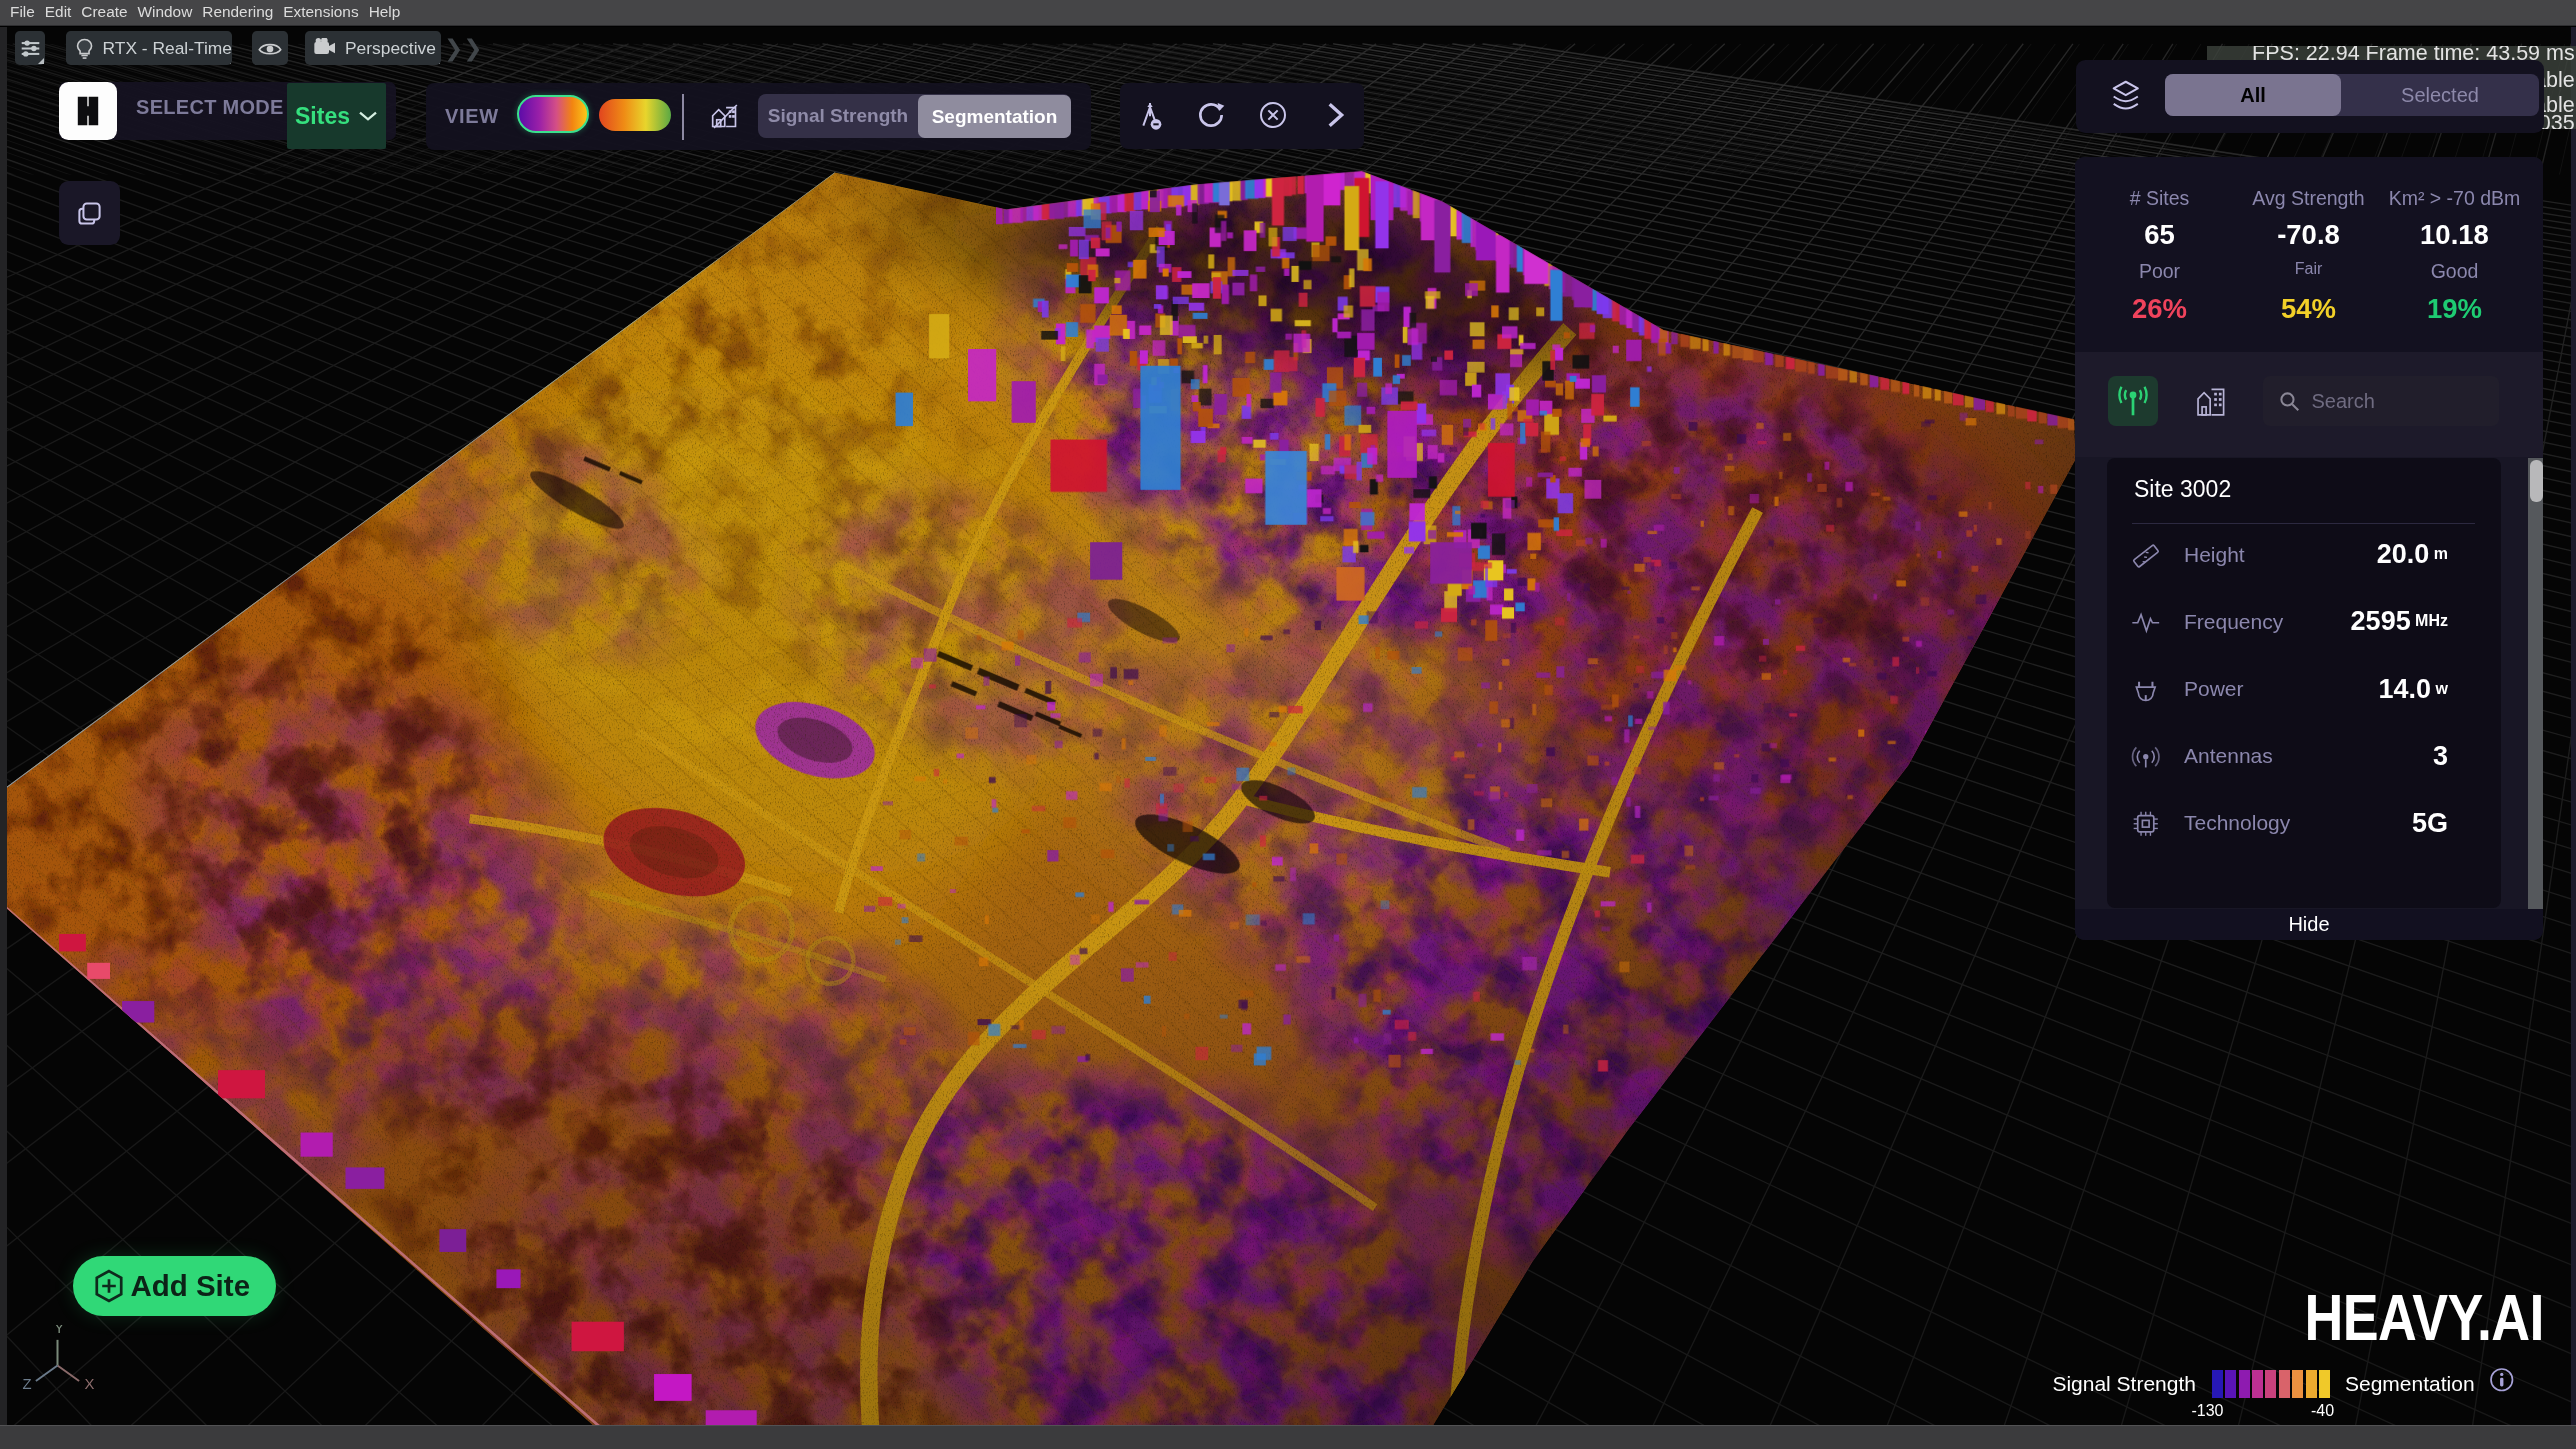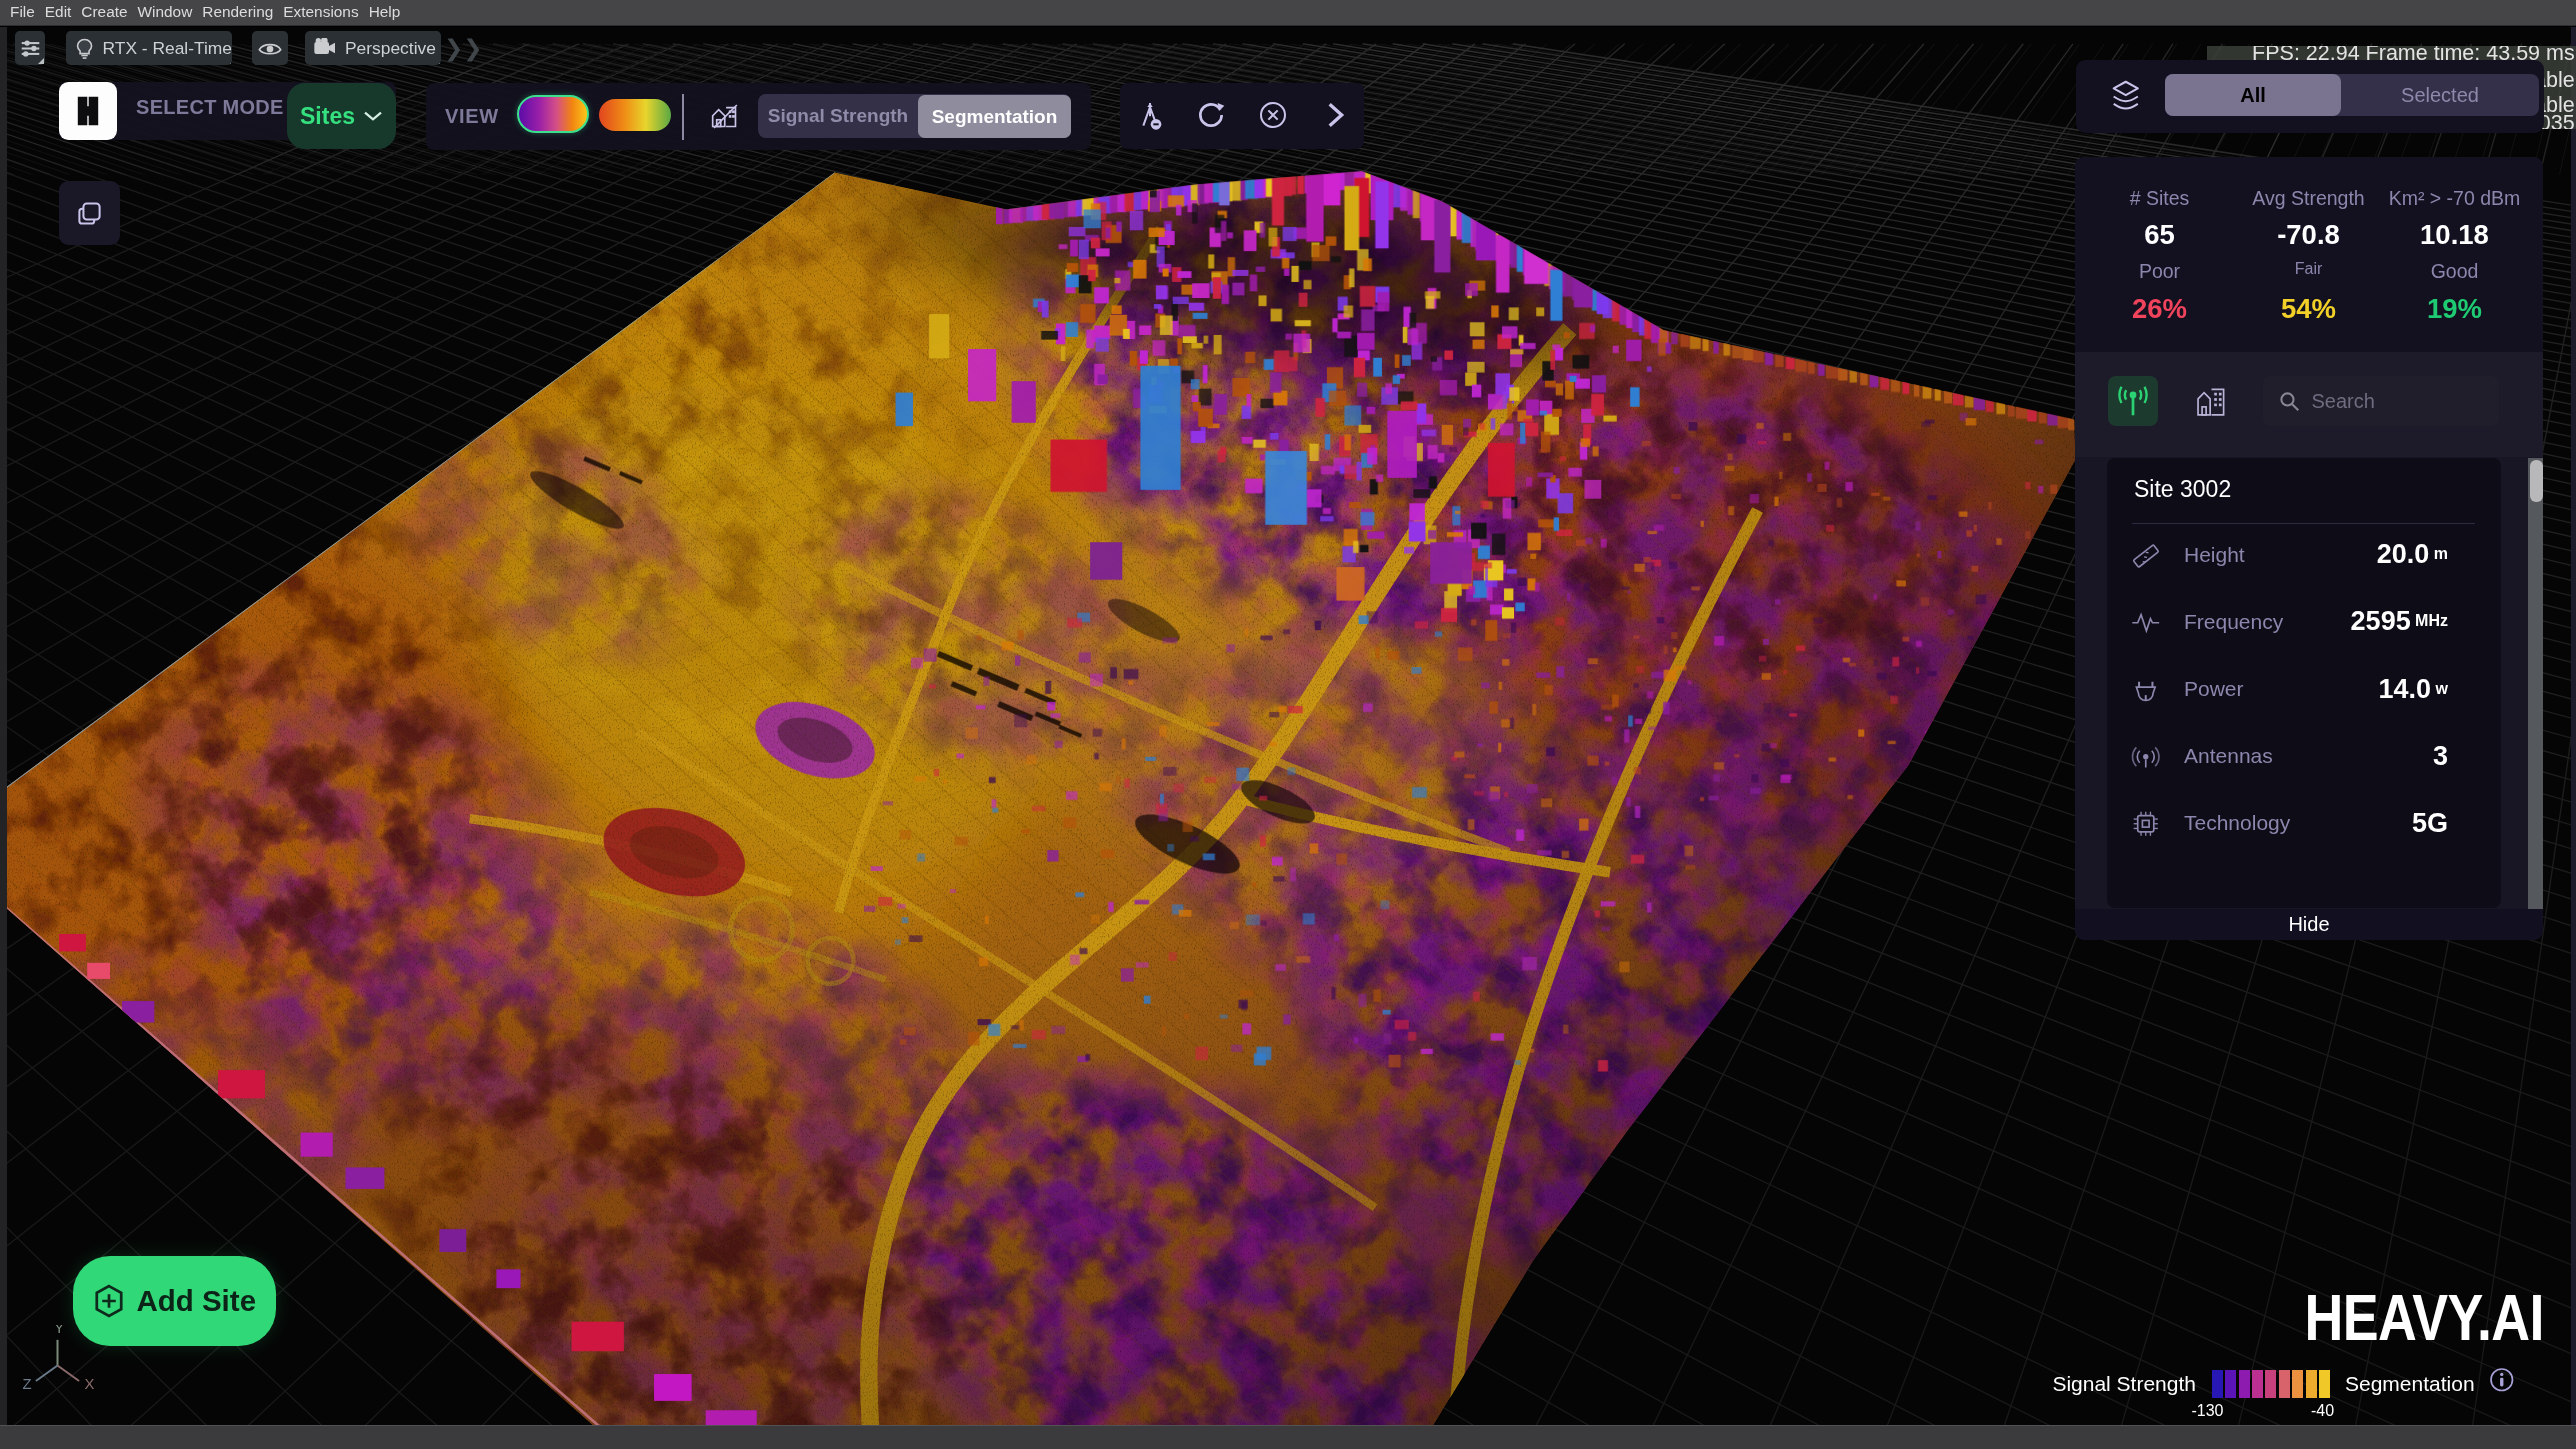--- a/index.html
+++ b/index.html
@@ -1990,21 +1990,21 @@
     <span>Perspective</span>
   </div>
 <div class="abs" style="left:444px;top:31px;width:30px;height:34px;color:#41464a;font-size:23px;display:flex;align-items:center">❯❯</div>
 <div class="abs" style="left:59px;top:82px;width:337px;height:58px;background:rgba(21,18,33,0.93);border-radius:6.7px"></div>
 <div class="abs" style="left:59px;top:82px;width:58px;height:58px;background:#fdfdfd;border-radius:9.4px;display:flex;align-items:center;justify-content:center">
     <svg width="34" height="34" viewBox="0 0 50 50" fill="none">
       <path d="M10 4 L24 4 L24 18 L26 18 L26 4 L40 4 L40 46 L26 46 L26 32 L24 32 L24 46 L10 46 Z" fill="#0d0d0f"></path>
     </svg>
   </div>
 <div class="abs" style="left:136px;top:82px;height:50px;display:flex;align-items:center;font-size:20px;font-weight:bold;letter-spacing:0.3px;color:#7d7a99;white-space:nowrap">SELECT MODE</div>
-<div class="abs" style="left:287px;top:83px;width:109px;height:66px;background:#17392c;border-radius:18px;display:flex;align-items:center;justify-content:center;gap:8px">
+<div class="abs" style="left:287px;top:83px;width:99px;height:66px;background:#17392c;border-radius:2px;display:flex;align-items:center;justify-content:center;gap:8px">
     <span style="font-size:23px;font-weight:bold;color:#35e07e">Sites</span>
     <svg width="20" height="12" viewBox="0 0 30 18" fill="none">
       <path d="M3 4 L15 14 L27 4" stroke="#d6efe2" stroke-width="3.5" fill="none"></path>
     </svg>
   </div>
 <div class="abs" style="left:426px;top:83px;width:665px;height:67px;background:rgba(19,17,31,0.95);border-radius:8px"></div>
 <div class="abs" style="left:445px;top:83px;height:67px;display:flex;align-items:center;font-size:20px;font-weight:bold;letter-spacing:0.7px;color:#7d7a99">VIEW</div>
 <div class="abs" style="left:517px;top:95px;width:72px;height:38px;border-radius:19px;border:2.7px solid #3ae08d;box-shadow:0 0 6px rgba(58,224,141,0.35);background:linear-gradient(90deg,#5c0ca8 0%,#9b20a8 30%,#d44f86 55%,#f28411 78%,#fbc719 100%)"></div>
 <div class="abs" style="left:599px;top:99px;width:72px;height:32px;border-radius:16px;background:linear-gradient(90deg,#e1451f 0%,#ef8c15 35%,#e8d52c 65%,#5aa844 100%)"></div>
 <div class="abs" style="left:682px;top:94px;width:2px;height:46px;background:#8d89a2"></div>
@@ -2157,21 +2157,21 @@
           <line x1="34" y1="22" x2="40" y2="22"></line>
           <line x1="34" y1="29" x2="40" y2="29"></line>
         </g>
       </svg></div>
     <div style="position:absolute;left:109px;top:654px;font-size:21px;color:#8b87ad">Technology</div>
     <div style="position:absolute;left:158px;top:651px;width:215px;text-align:right;font-size:27px;font-weight:bold;color:#ffffff">5G</div>
     <div style="position:absolute;left:0;top:752px;width:468px;height:31px;background:#121020;text-align:center;font-size:20px;color:#ffffff;padding-top:4px">Hide</div>
     <div style="position:absolute;left:453px;top:301px;width:15.4px;height:451px;background:#55585c"></div>
     <div style="position:absolute;left:455px;top:303px;width:12.7px;height:42px;background:#b8b8ba;border-radius:6px"></div>
   </div>
-<div class="abs" style="left:73px;top:1256px;width:203px;height:90px;background:#30d877;border-radius:37px;display:flex;align-items:center;padding-left:17.4px;gap:8px;box-shadow:0 0 19px rgba(48,216,119,0.18)">
+<div class="abs" style="left:73px;top:1256px;width:203px;height:60px;background:#30d877;border-radius:37px;display:flex;align-items:center;padding-left:17.4px;gap:2px;box-shadow:0 0 19px rgba(48,216,119,0.18)">
     <svg width="38" height="38" viewBox="0 0 56 56" fill="none">
       <path d="M28 6 L46 16 L46 40 L28 50 L10 40 L10 16 Z" stroke="#0e2a1c" stroke-width="4" fill="none"></path>
       <path d="M28 18 L28 38 M18 28 L38 28" stroke="#0e2a1c" stroke-width="4"></path>
     </svg>
     <span style="font-size:29.5px;font-weight:bold;color:#0c2317">Add Site</span>
   </div>
 <div class="abs" style="left:17px;top:1325px"><svg width="81" height="81" viewBox="0 0 120 120" fill="none">
       <line x1="60" y1="60" x2="60" y2="22" stroke="#7a8a7a" stroke-width="3"></line>
       <line x1="60" y1="60" x2="92" y2="83" stroke="#8a6a6a" stroke-width="3"></line>
       <line x1="60" y1="60" x2="28" y2="83" stroke="#6a7a8a" stroke-width="3"></line>

